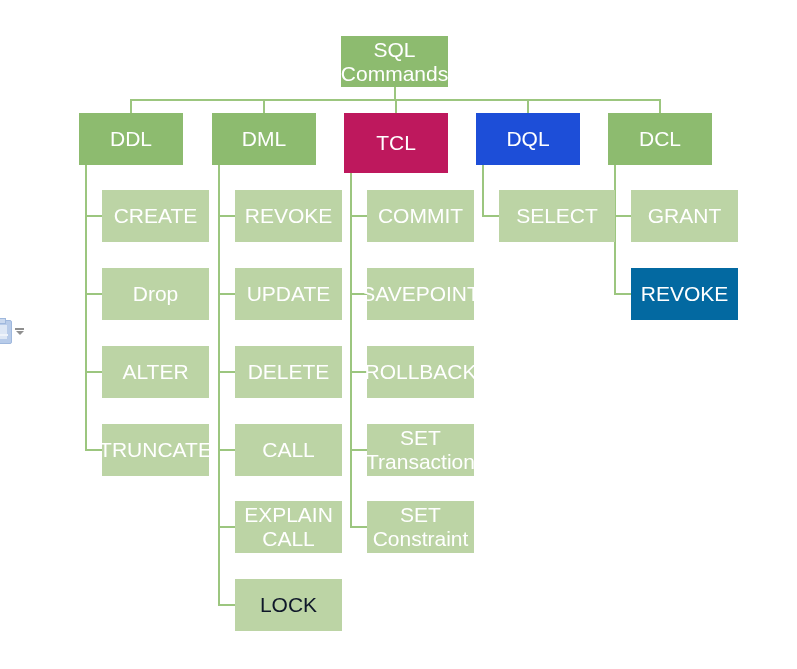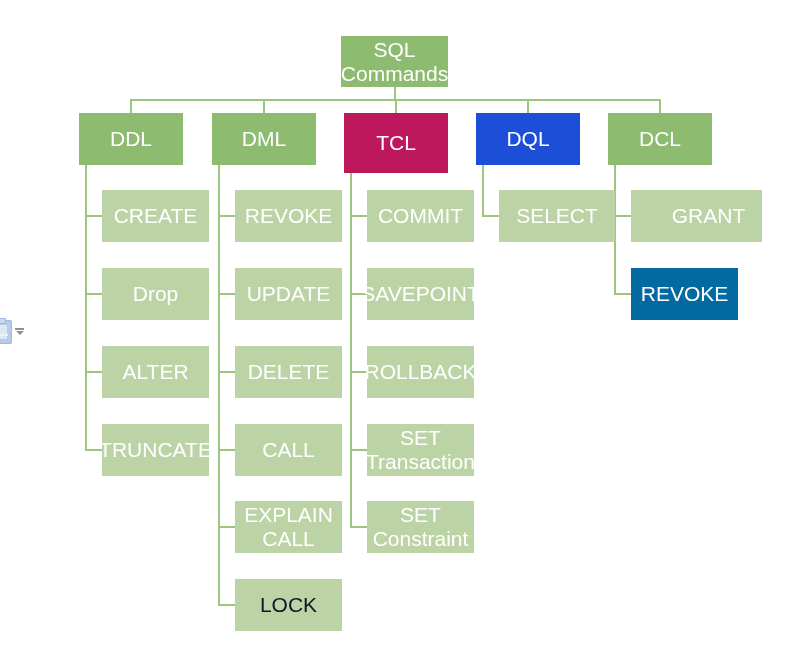--- a/index.html
+++ b/index.html
@@ -148,21 +148,21 @@
       <div class="node" style="left: 367px; top: 190px; width: 107px; height: 52px; background: rgb(188, 212, 165); color: rgb(255, 255, 255);">COMMIT</div>
       <div class="node" style="left: 367px; top: 268px; width: 107px; height: 52px; background: rgb(188, 212, 165); color: rgb(255, 255, 255);">SAVEPOINT</div>
       <div class="node" style="left: 367px; top: 346px; width: 107px; height: 52px; background: rgb(188, 212, 165); color: rgb(255, 255, 255);">ROLLBACK</div>
       <div class="node" style="left: 367px; top: 424px; width: 107px; height: 52px; background: rgb(188, 212, 165); color: rgb(255, 255, 255);">SET
 Transaction</div>
       <div class="node" style="left: 367px; top: 501px; width: 107px; height: 52px; background: rgb(188, 212, 165); color: rgb(255, 255, 255);">SET
 Constraint</div>
       <div class="node" style="left: 476px; top: 113px; width: 104px; height: 52px; background: #1d4ed8; color: rgb(255, 255, 255);">DQL</div>
       <div class="node" style="left: 499px; top: 190px; width: 116px; height: 52px; background: rgb(188, 212, 165); color: rgb(255, 255, 255);">SELECT</div>
       <div class="node" style="left: 608px; top: 113px; width: 104px; height: 52px; background: rgb(141, 187, 111); color: rgb(255, 255, 255);">DCL</div>
-      <div class="node" style="left: 631px; top: 190px; width: 107px; height: 52px; background: rgb(188, 212, 165); color: rgb(255, 255, 255); padding-left: 24px;">GRANT</div>
+      <div class="node" style="left: 631px; top: 190px; width: 107px; height: 52px; background: rgb(188, 212, 165); color: rgb(255, 255, 255);">GRANT</div>
       <div class="node" style="left: 631px; top: 268px; width: 107px; height: 52px; background: #0369a1; color: rgb(255, 255, 255);">REVOKE</div>
     </div>
 
   <div class="paste-btn">
     <div class="clipboard">
       <div class="clip-tab"></div>
       <div class="page"></div>
       <div class="page-line"></div>
     </div>
     <div class="drop-arrow-bar"></div>

